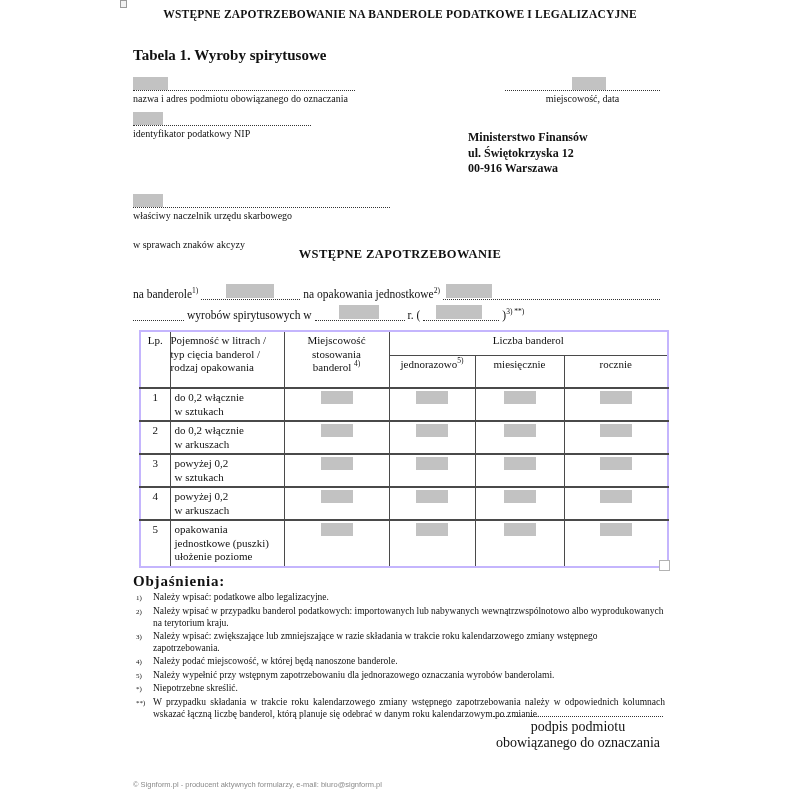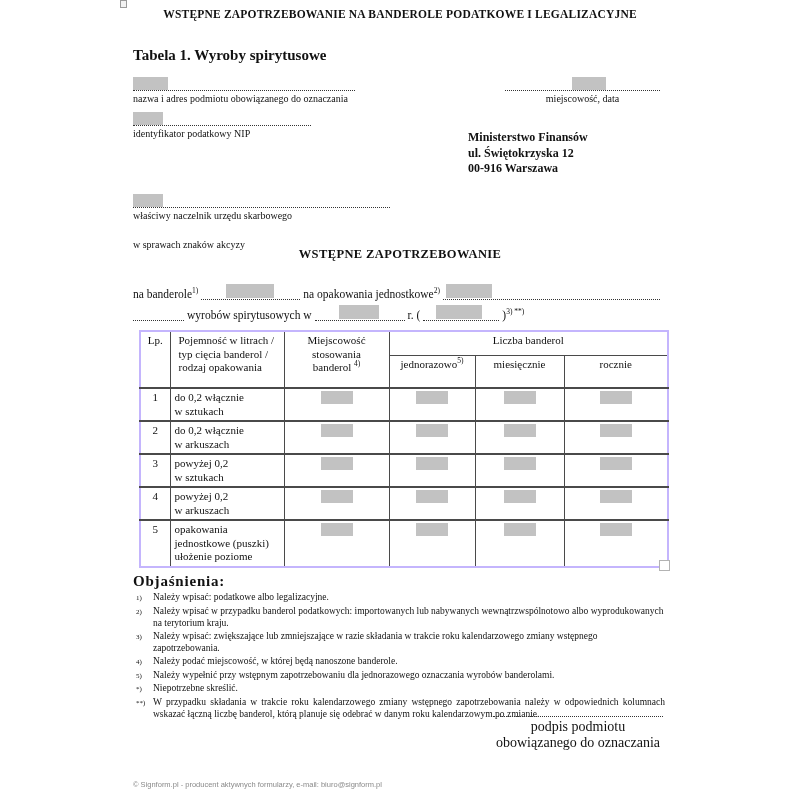--- a/index.html
+++ b/index.html
@@ -147,21 +147,21 @@
       <col style="width:30px">
         <col style="width:114px">
         <col style="width:105px">
       <col style="width:86px">
         <col style="width:89px">
         <col style="width:104px">
     </colgroup>
     <thead>
       <tr style="height:24px;">
         <th rowspan="2" class="hdr">Lp.</th>
-        <th rowspan="2" class="hdr pre" style="text-align:left; vertical-align:top; padding-left:8px;">Pojemność w litrach /
+        <th rowspan="2" class="hdr pre" style="text-align:left; vertical-align:top; padding-left:0;">Pojemność w litrach /
 typ cięcia banderol /
 rodzaj opakowania</th>
         <th rowspan="2" class="hdr pre"><span>Miejscowość
 stosowania
 banderol </span><sup>4)</sup></th>
         <th colspan="3" class="hdr">Liczba banderol</th>
       </tr>
       <tr style="height:33px;">
         <th class="hdr"><span>jednorazowo</span><sup>5)</sup></th>
         <th class="hdr">miesięcznie</th>

